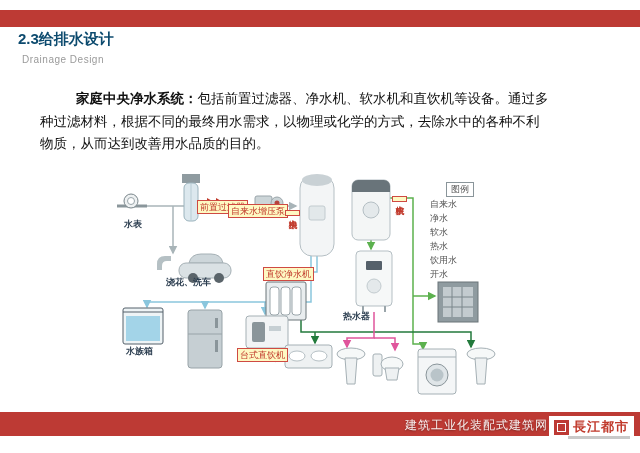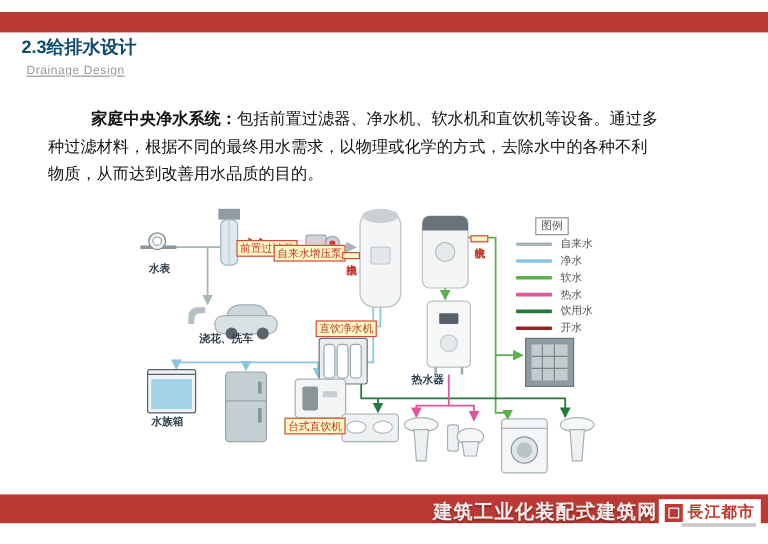--- a/index.html
+++ b/index.html
@@ -1,39 +1,39 @@
 <!DOCTYPE html>
 <html><head>
 <meta charset="utf-8">
 <style>
   html,body{margin:0;padding:0;background:#fff;}
   .slide{position:relative;width:640px;height:453px;background:#fff;overflow:hidden;
          font-family:"Liberation Sans",sans-serif;}
   .topbar{position:absolute;left:0;top:10px;width:640px;height:17px;}
   .title{position:absolute;left:18px;top:30px;margin:0;font-size:15px;font-weight:bold;color:#0c4a6e;}
-  .subtitle{position:absolute;left:22px;top:54px;font-size:10px;color:#9a9a9a;letter-spacing:.5px;text-decoration:underline;}
+  .subtitle{position:absolute;left:22px;top:54px;font-size:10px;color:#9a9a9a;letter-spacing:.5px;}
   .para{position:absolute;left:40px;top:88px;width:568px;font-size:13.5px;color:#111;}
   .pline{line-height:22px;white-space:nowrap;}
   .pline-first{padding-left:36px;}
   .lead{font-weight:bold;font-family:Liberation Mono, monospace;}
   .diagram{position:absolute;left:115px;top:168px;width:460px;height:240px;}
   .diagram svg{position:absolute;left:0;top:0;}
   .rlabel{position:absolute;background:#fef9c3;border:1px solid #cf4a42;color:#c0392b;
           font-size:9px;line-height:12px;padding:0 2px;white-space:nowrap;z-index:3;}
   .rlabel.vert{writing-mode:vertical-rl;padding:2px 0;line-height:13px;}
   .dlabel{position:absolute;color:#2c3e50;font-size:9px;font-weight:600;white-space:nowrap;z-index:3;}
   .legend{position:absolute;left:315px;top:10px;width:140px;z-index:3;}
   .legend-title{display:inline-block;border:1px solid #8a959a;padding:0 4px;font-size:9px;
                 color:#555;margin-left:16px;margin-bottom:5px;}
-  .legend-row{display:flex;align-items:center;margin:0 0 9px 0;height:5px;}
+  .legend-row{display:flex;align-items:flex-start;margin:0 0 9px 0;height:5px;flex-direction:column;}
   .legend-swatch{display:inline-block;width:30px;height:3px;margin-right:7px;border-radius:1px;}
   .legend-label{font-size:9px;color:#555;line-height:5px;}
   .bottombar{position:absolute;left:0;top:412px;width:640px;height:24px;}
   .watermark{position:absolute;right:92px;top:417px;color:rgba(255,255,255,.92);
-             font-size:16px;font-weight:bold;letter-spacing:1px;
+             font-size:12px;font-weight:normal;letter-spacing:1px;
              text-shadow:0 1px 2px rgba(0,0,0,.35);z-index:4;}
   .logo{position:absolute;right:6px;top:416px;background:#fff;padding:2px 5px 3px 5px;
         display:flex;align-items:center;z-index:5;}
   .logo-mark{position:relative;display:inline-block;width:15px;height:15px;margin-right:4px;}
   .logo-mark-inner{position:absolute;left:3px;top:3px;width:7px;height:7px;border:1.5px solid #fff;}
   .logo-text{font-size:13px;font-weight:bold;color:#c0392b;letter-spacing:1px;}
   .logo-sub{position:absolute;right:10px;top:436px;width:62px;height:3px;background:#c9c9c9;z-index:5;}
 </style>
 </head>
 <body>

